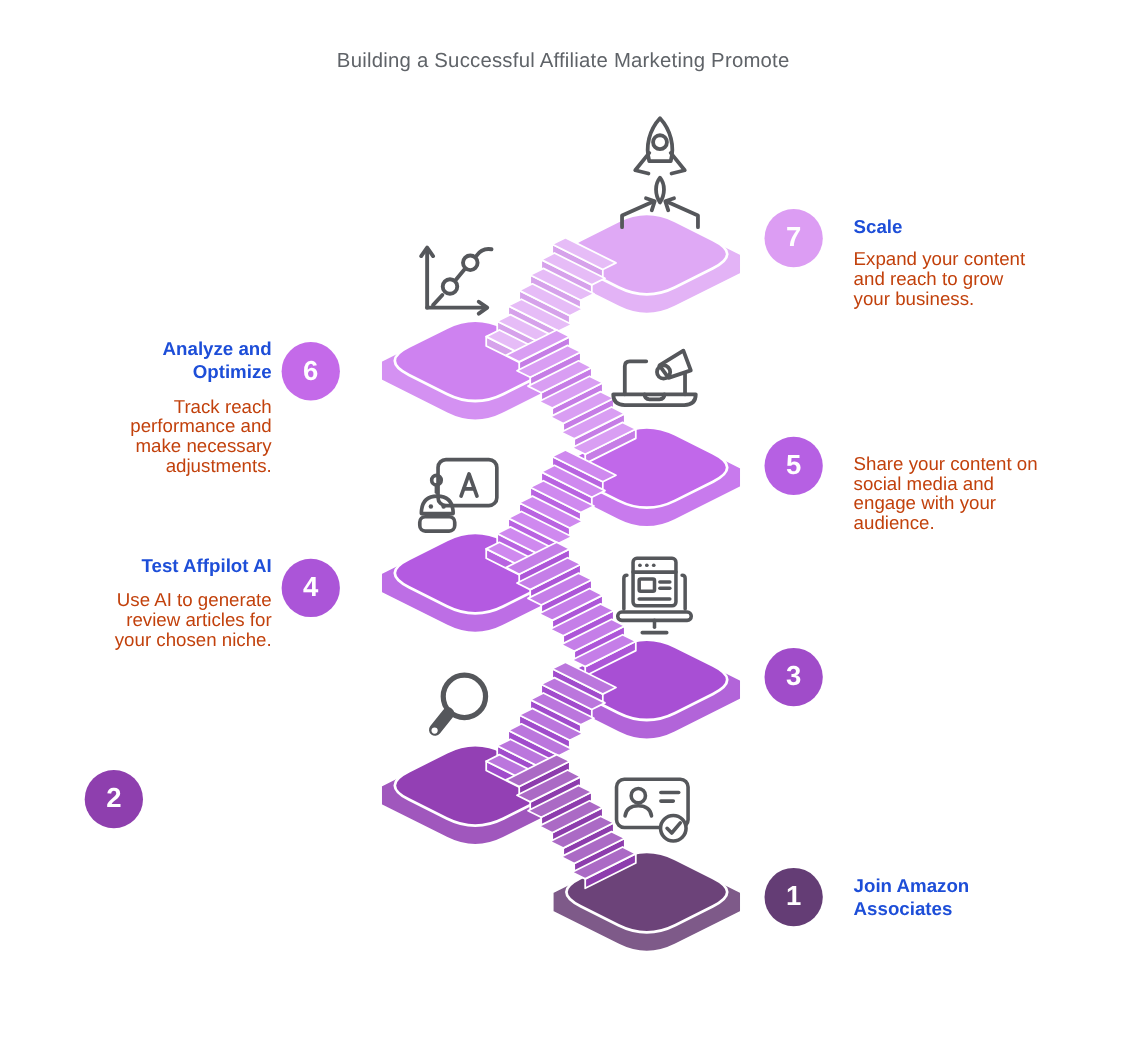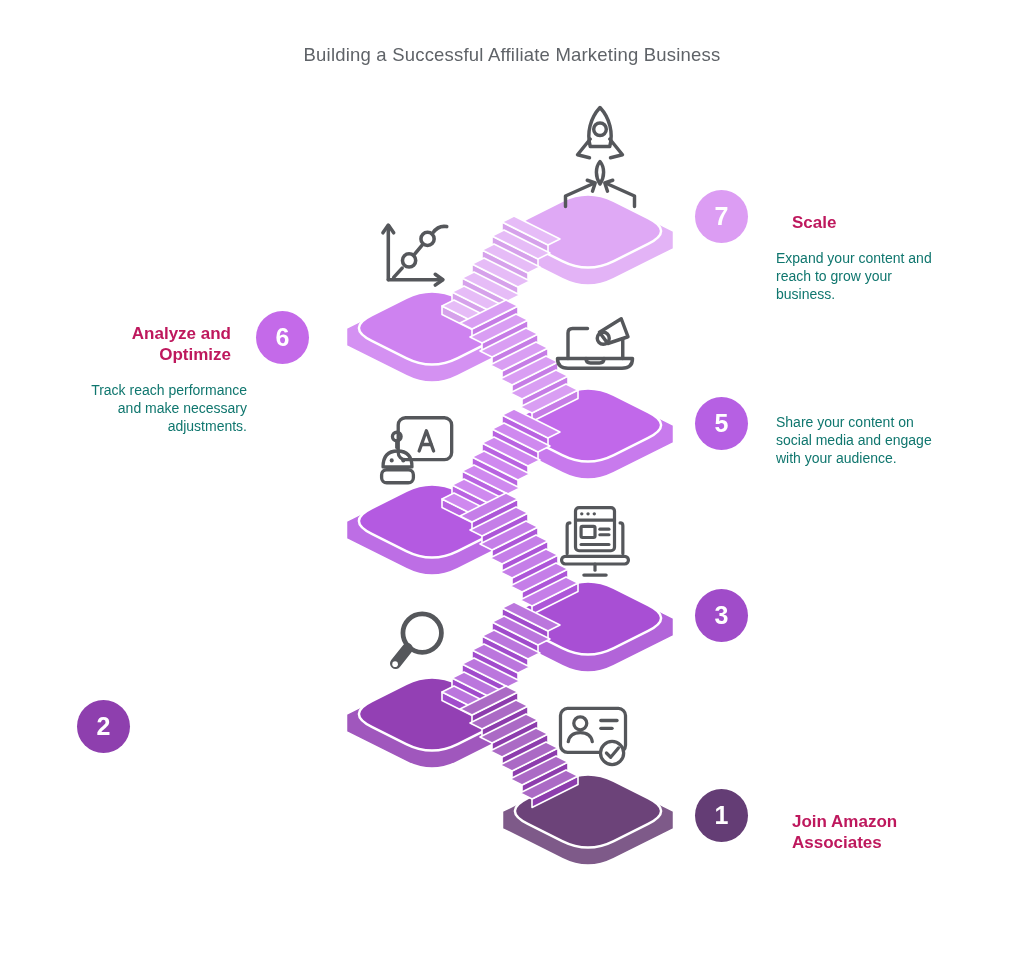--- a/index.html
+++ b/index.html
@@ -12,43 +12,43 @@
   .licon *{fill:none;stroke-width:2.3;stroke-linecap:round;stroke-linejoin:round;}
   .licon .fdot{fill:#55575b;stroke:none;}
   .licon .wfill{fill:#ffffff;}
   .licon .wdot{fill:#ffffff;stroke:none;}
   .licon .sw3{stroke-width:3.2;}
   .licon .sw7{stroke-width:7.5;}
   .step{position:absolute;display:flex;z-index:3;}
   .step .badge{width:53px;height:53px;border-radius:50%;flex:0 0 53px;
                display:flex;align-items:center;justify-content:center;
                color:#ffffff;font-size:25px;font-weight:700;}
-  .step .step-text h3{margin:16px;font-size:17px;line-height:21px;font-weight:700;color:#be185d;}
-  .step .step-text p{margin:10px 0 0 0;font-size:14px;line-height:18px;color:#0f766e;}
+  .step .step-text h3{margin:0;font-size:17px;line-height:21px;font-weight:700;color:#1d4ed8;}
+  .step .step-text p{margin:10px 0 0 0;font-size:17px;line-height:18px;color:#c2410c;}
   .step.right{gap:28px;}
   .step.right .badge{margin-top:0;}
   .step.right .step-text{width:170px;margin-top:6px;}
   .step.left{gap:9px;}
   .step.left .badge{margin-top:6px;}
   .step.left .step-text{width:170px;margin-top:2px;text-align:right;}
   .step.left .step-text p{margin-top:12px;}
   .step-7{left:695px;top:190px;}
   .step-6{left:77px; top:305px;}
   .step-5{left:695px;top:397px;}
   .step-4{left:77px; top:502px;}
   .step-3{left:695px;top:589px;}
   .step-2{left:77px; top:694px;}
   .step-1{left:695px;top:789px;}
 </style>
 </head>
 <body>
 
 <div class="canvas">
 
-  <div class="main-title">Building a Successful Affiliate Marketing Business</div>
+  <div class="main-title">Building a Successful Affiliate Marketing Promote</div>
 
   <svg id="staircase" width="1024" height="965" viewBox="0 0 1024 965">
       <g>
         <path d="M 502 231 L 562.2 200.9 Q 588 188 613.8 200.9 L 674 231 L 674 249 L 613.8 279.1 Q 588 292 562.2 279.1 L 502 249 Z" fill="#e3b3f6" stroke="#ffffff" stroke-width="2.5" stroke-linejoin="round"></path>
         <path d="M 527.8 243.9 Q 502 231 527.8 218.1 L 562.2 200.9 Q 588 188 613.8 200.9 L 648.2 218.1 Q 674 231 648.2 243.9 L 613.8 261.1 Q 588 274 562.2 261.1 Z" fill="#dfa9f5" stroke="#ffffff" stroke-width="2.5" stroke-linejoin="round"></path>
       </g>
       <g>
         <path d="M 346 328 L 406.2 297.9 Q 432 285 457.8 297.9 L 518 328 L 518 346 L 457.8 376.1 Q 432 389 406.2 376.1 L 346 346 Z" fill="#d491f2" stroke="#ffffff" stroke-width="2.5" stroke-linejoin="round"></path>
         <path d="M 371.8 340.9 Q 346 328 371.8 315.1 L 406.2 297.9 Q 432 285 457.8 297.9 L 492.2 315.1 Q 518 328 492.2 340.9 L 457.8 358.1 Q 432 371 406.2 358.1 Z" fill="#ce82f0" stroke="#ffffff" stroke-width="2.5" stroke-linejoin="round"></path>
       </g>
@@ -264,20 +264,27 @@
     <div class="badge" style="background-color: rgb(196, 106, 233);">6</div>
   </div>
 
   <div class="step right step-5">
     <div class="badge" style="background-color: rgb(182, 96, 227);">5</div>
     <div class="step-text">
       <p>Share your content on social media and engage with your audience.</p>
     </div>
   </div>
 
+  <div class="step left step-4">
+    <div class="step-text">
+      <h3>Test Affpilot AI</h3>
+      <p>Use AI to generate review articles for your chosen niche.</p>
+    </div>
+    <div class="badge" style="background-color: rgb(171, 85, 216);">4</div>
+  </div>
 
   <div class="step right step-3">
     <div class="badge" style="background-color: rgb(160, 76, 201);">3</div>
   </div>
 
   <div class="step left step-2">
     <div class="badge" style="background-color: rgb(142, 63, 174);">2</div>
   </div>
 
   <div class="step right step-1">

